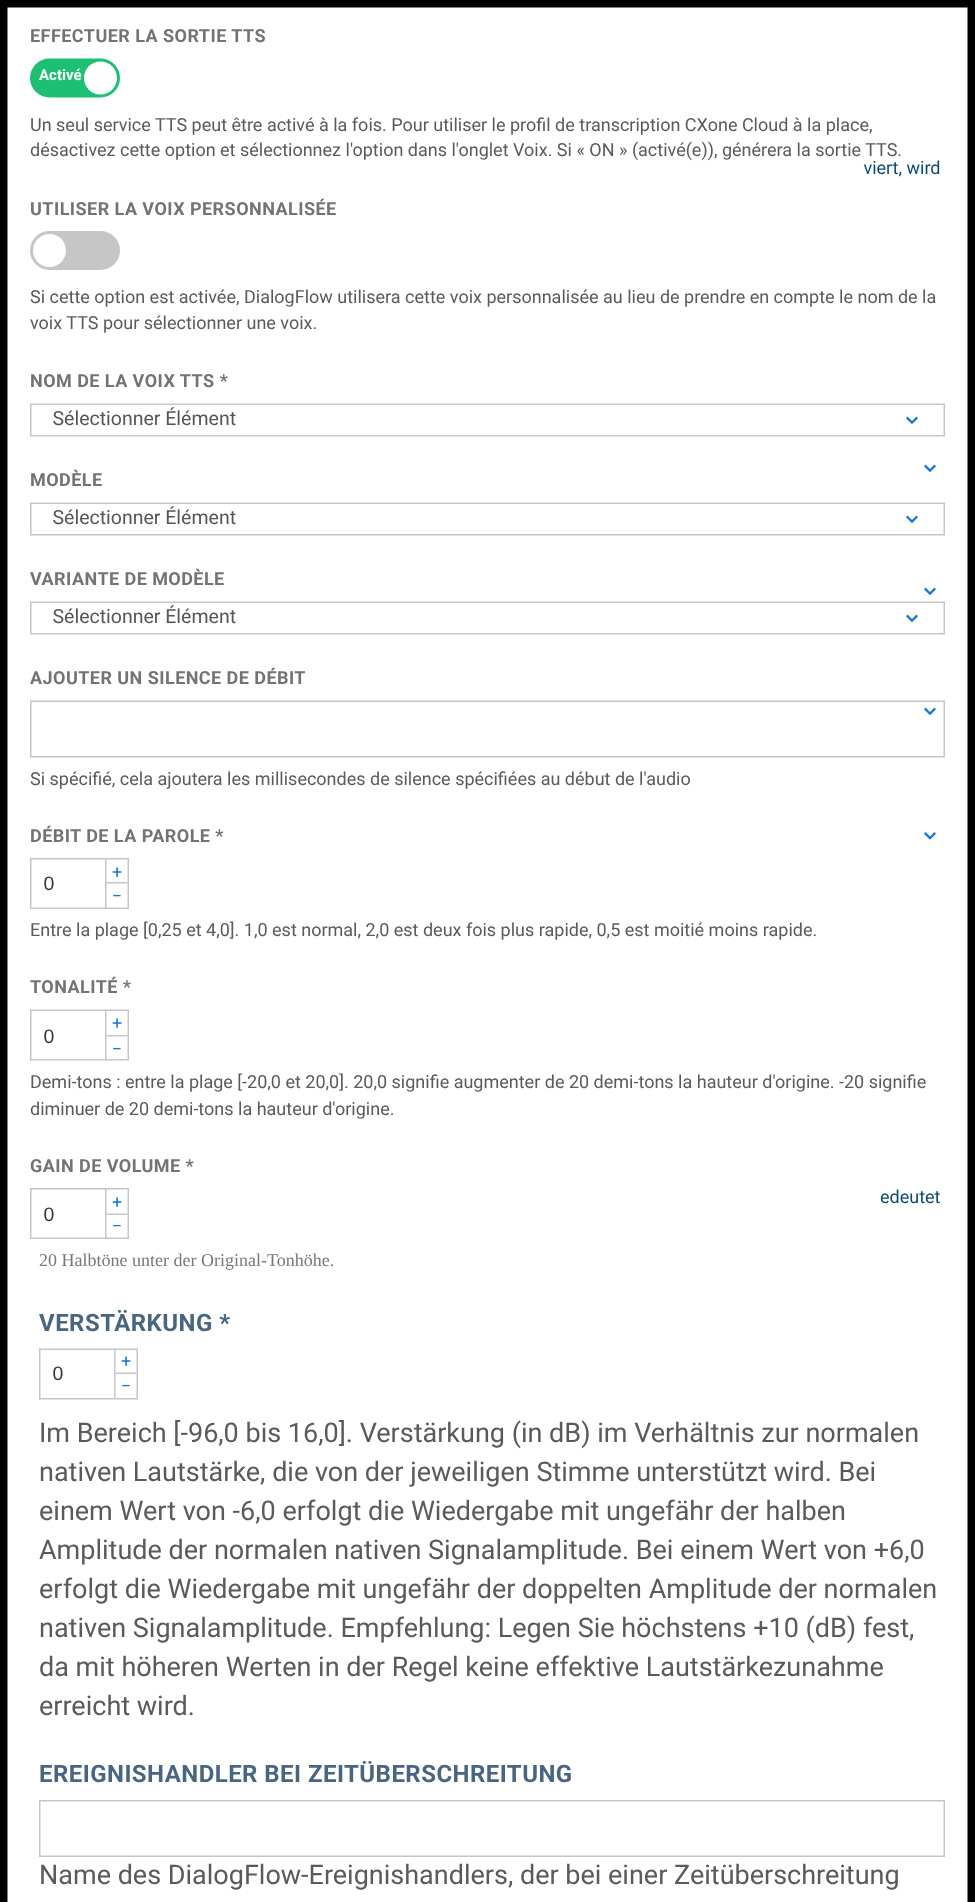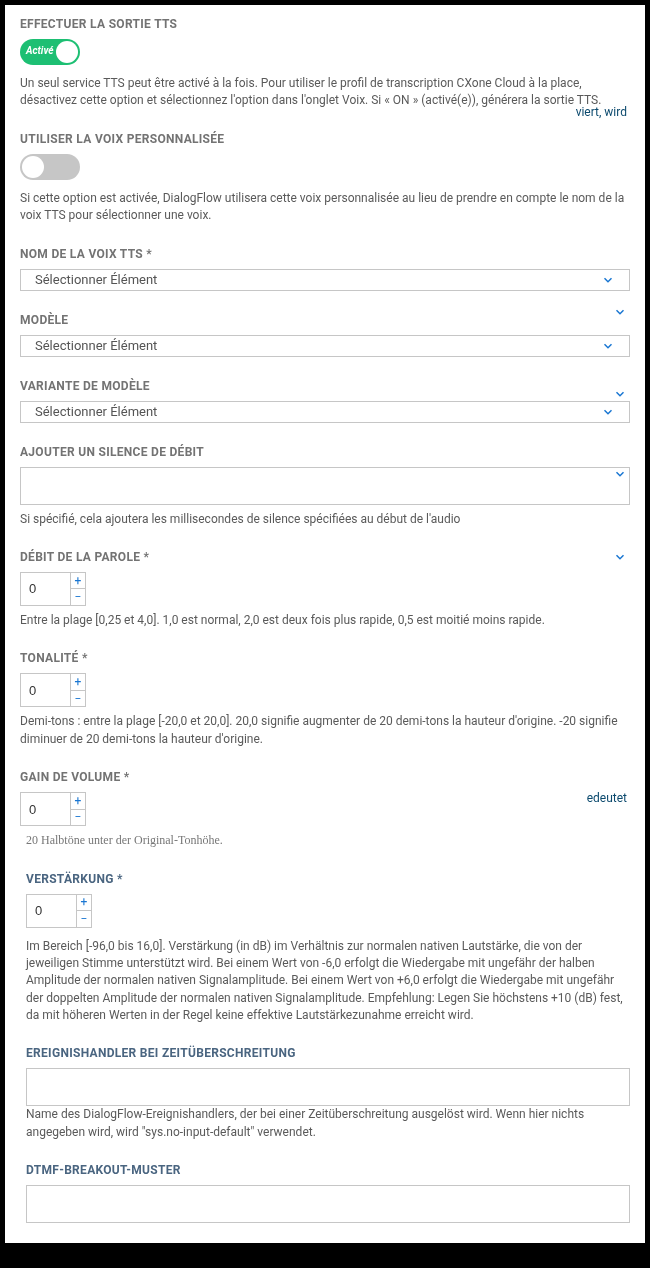--- a/index.html
+++ b/index.html
@@ -16,41 +16,40 @@
     }
     .field-group { margin-bottom: 22px; }
     .label {
       color: #737373;
       font-size: 12px;
       font-weight: 700;
       letter-spacing: 0.3px;
       margin-bottom: 8px;
       display: block;
     }
-    .label-de { color: #4a6580; font-weight: 700; font-size: 12px; }
+    .label-de { color: #4a6580; font-weight: 700; font-size: 16px; }
     .help {
       color: #5a5a5a;
       font-size: 12px;
       line-height: 1.45;
       margin-top: 6px;
     }
     .help-bg {
       color: #777;
       font-size: 12px;
       line-height: 1.45;
       margin-top: 6px;
     }
     .toggle {
       position: relative;
       width: 60px;
       height: 26px;
       border-radius: 13px;
       display: inline-block;
       cursor: pointer;
-      font-style: italic;
     }
     .toggle.on { background: #1dbf73; }
     .toggle.off { background: #c6c6c6; }
     .toggle .knob {
       position: absolute;
       width: 22px;
       height: 22px;
       background: #fff;
       border-radius: 50%;
       top: 2px;
@@ -120,21 +119,21 @@
     }
     .ghost-chevron svg { width:14px; height:14px; display:block;}
     .ghost-text {
       position: absolute;
       right: 18px;
       color: #0c4a6e;
       font-size: 12px;
     }
     .de-help {
       color: #5a5a5a;
-      font-size: 12px;
+      font-size: 18px;
       line-height: 1.45;
     }
   </style>
 </head>
 <body>
 
 <div class="page">
 
   <span class="ghost-text" style="top:100px;">viert, wird</span>
   <span class="ghost-chevron" style="top:300px;">

